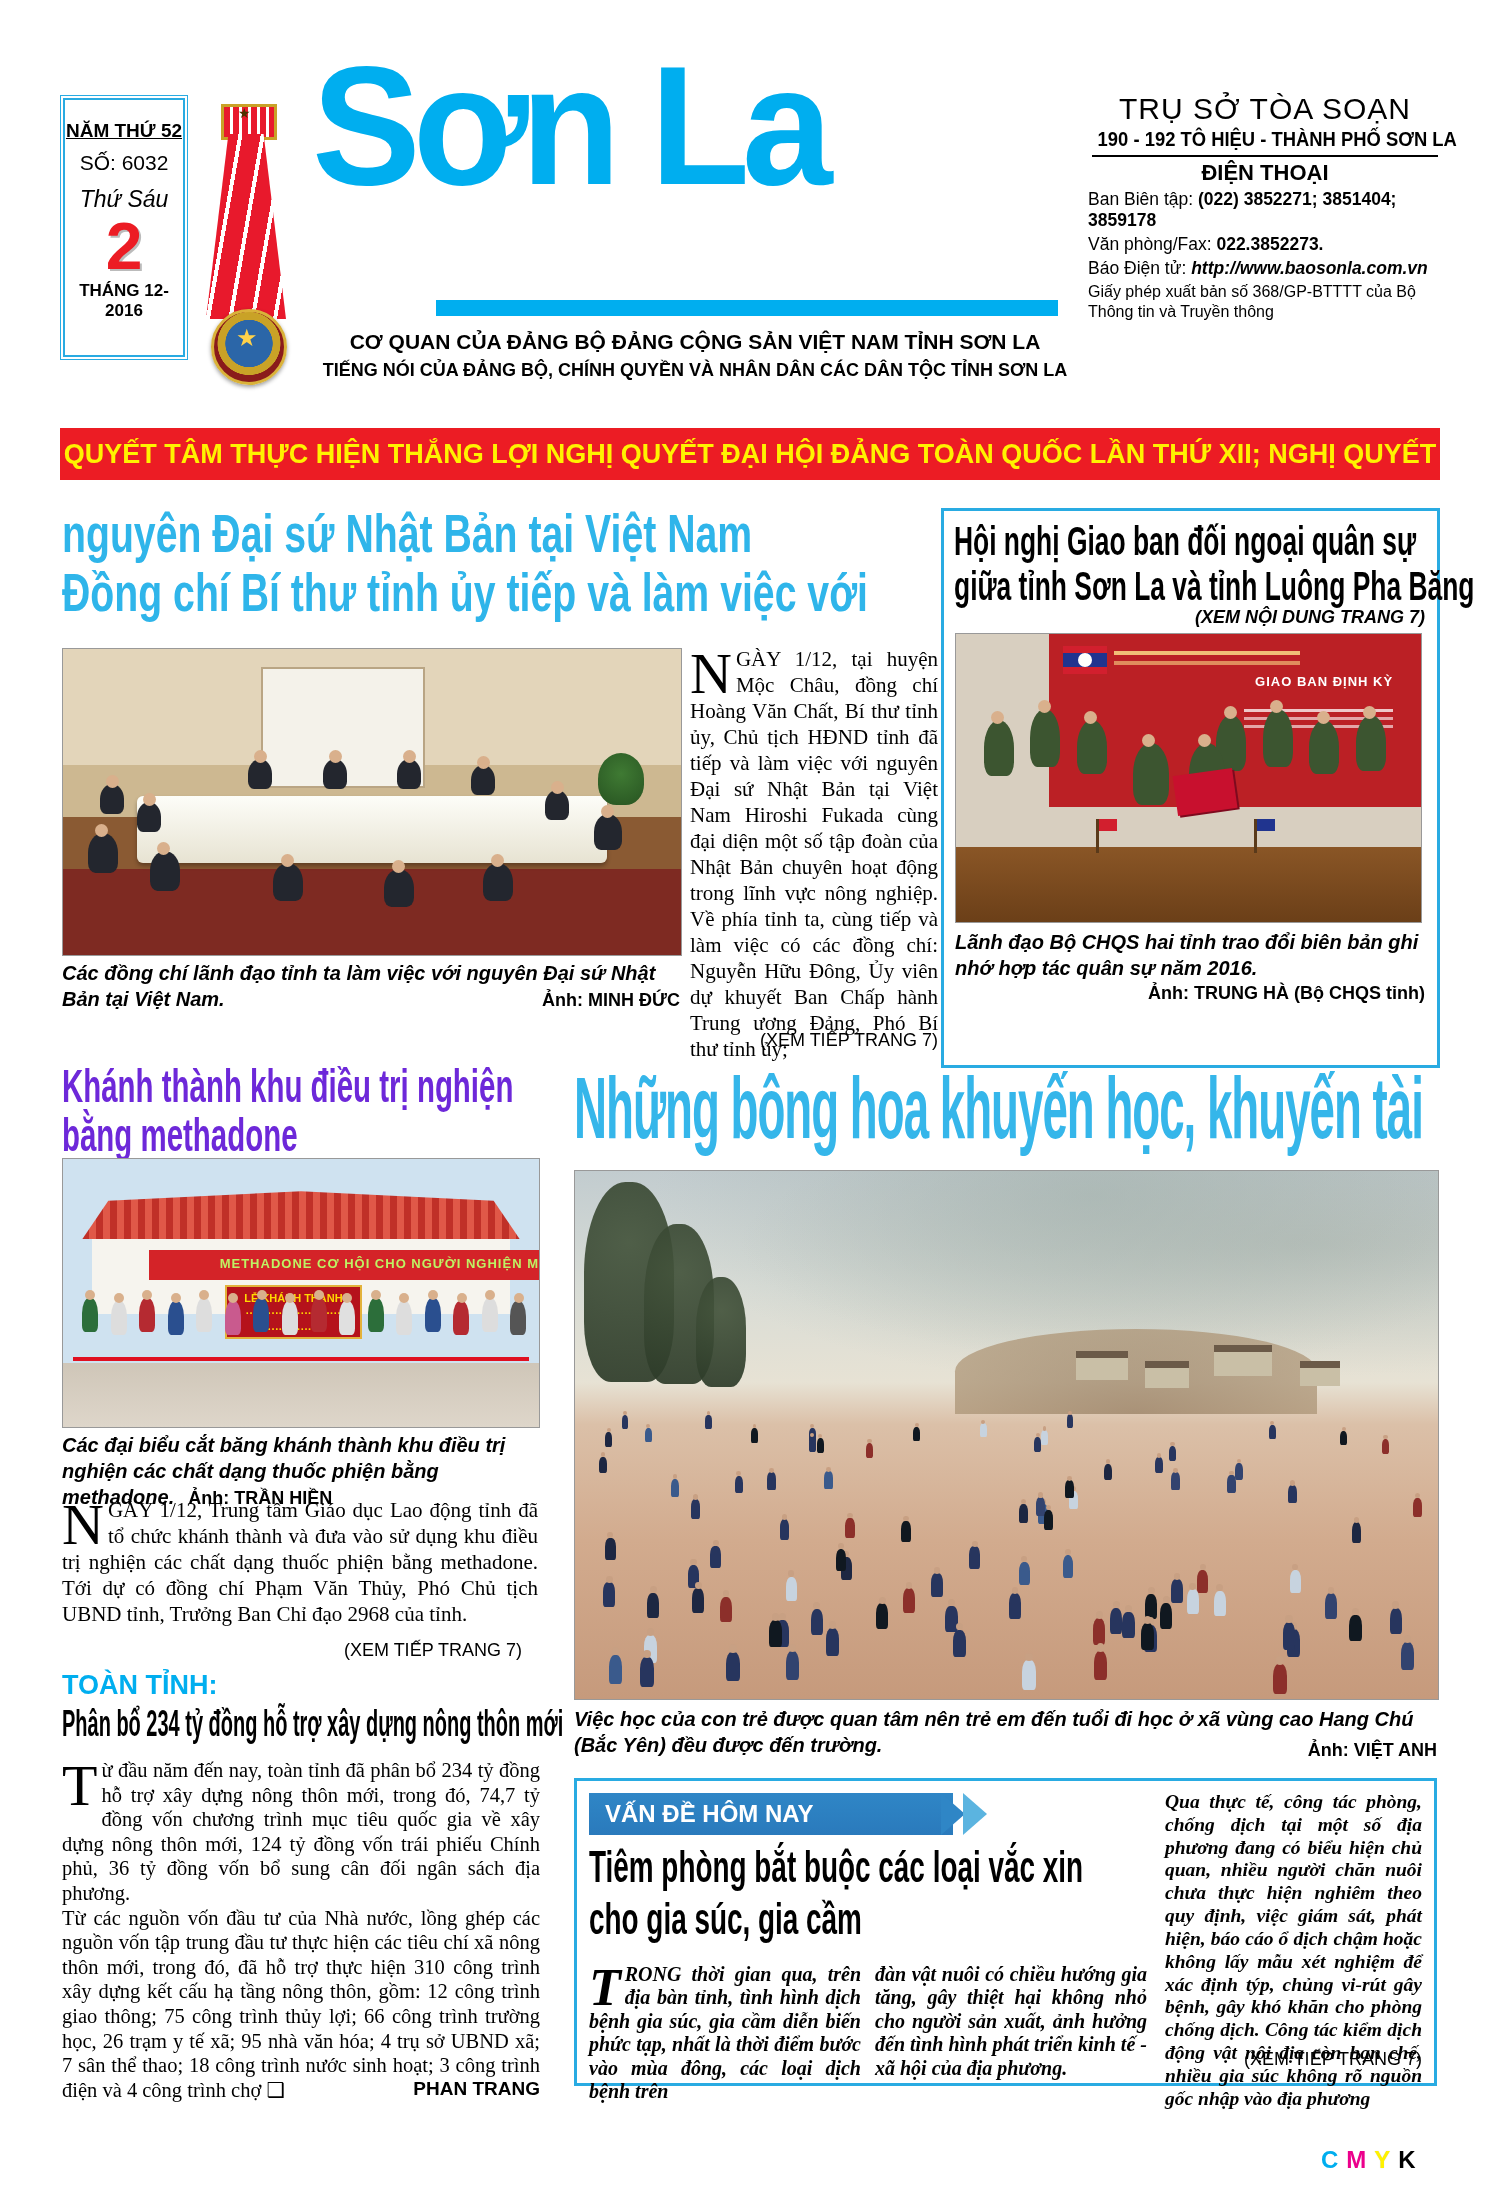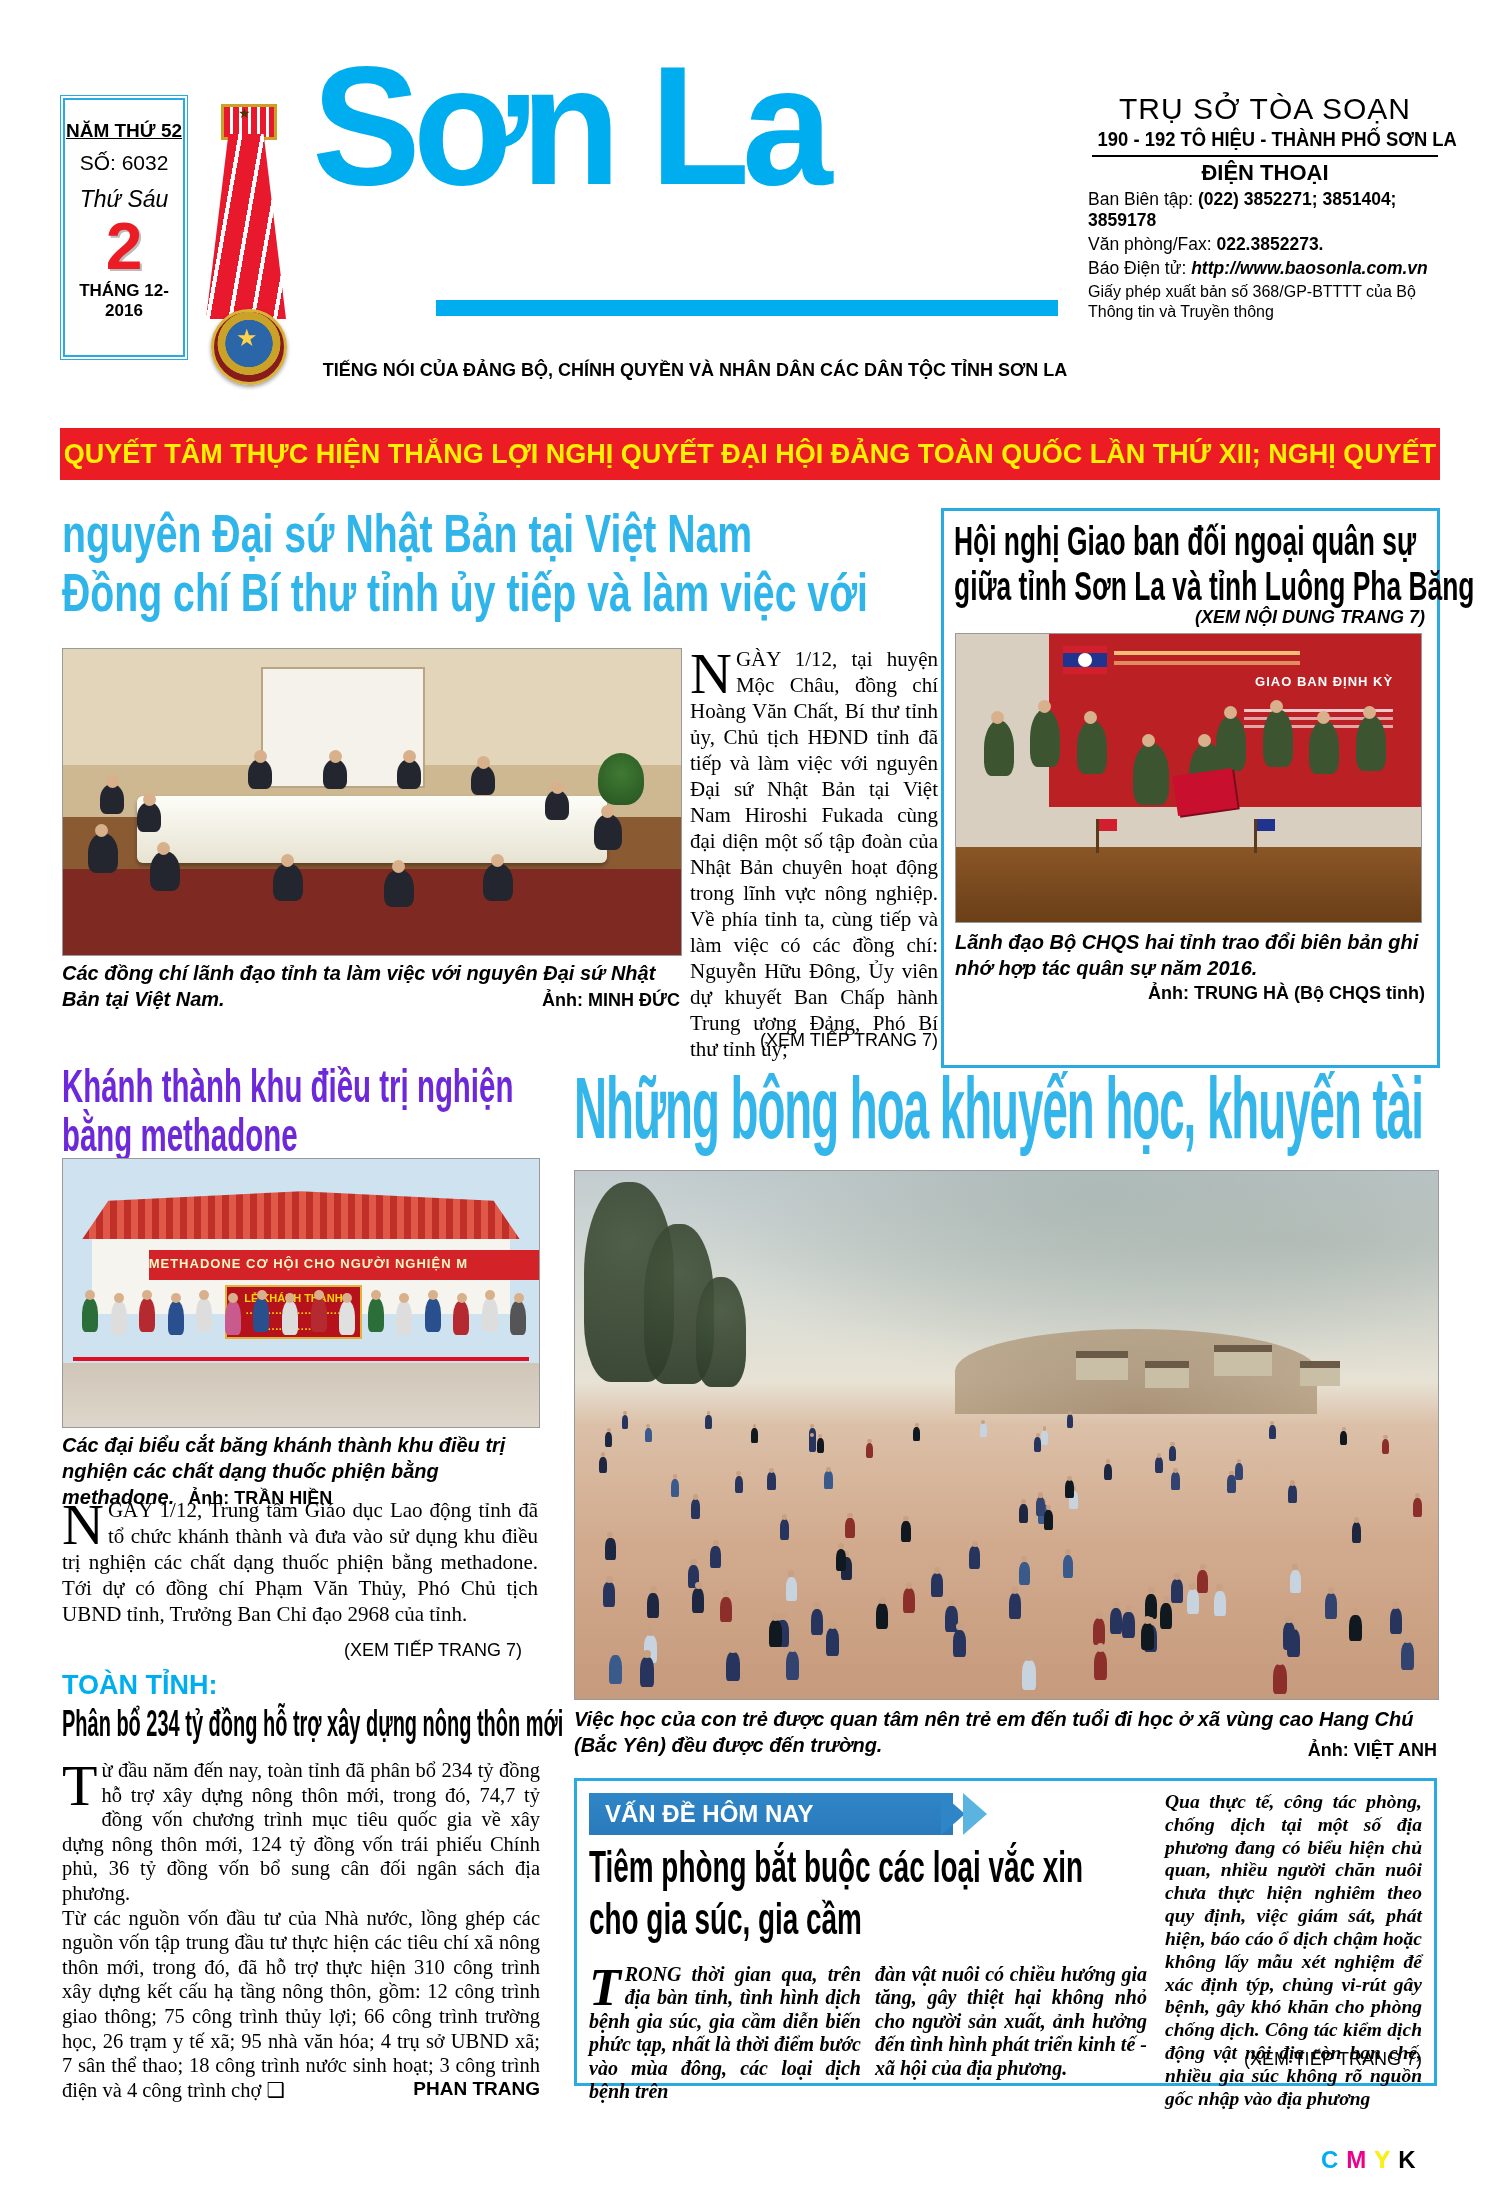--- a/index.html
+++ b/index.html
@@ -120,21 +120,21 @@
   .mil-sub{position:absolute;right:6%;top:26%;width:32%;height:3px;background:rgba(255,255,255,.75);box-shadow:0 8px 0 rgba(255,255,255,.6),0 16px 0 rgba(255,255,255,.6);}
   .mil-lao{position:absolute;left:34%;top:6%;width:40%;height:4px;background:rgba(255,230,140,.8);box-shadow:0 10px 0 rgba(255,230,140,.55);}
   .desk{position:absolute;left:0;bottom:0;width:100%;height:26%;background:linear-gradient(180deg,#8a5626,#6b3f18);}
   .folder{position:absolute;left:47%;top:48%;width:60px;height:40px;background:#c8102e;transform:rotate(-8deg);box-shadow:2px 2px 0 #7e0a1e;}
   .dflag{position:absolute;bottom:24%;width:3px;height:34px;background:#5a3a1a;}
   .dflag:after{content:"";position:absolute;left:3px;top:0;width:18px;height:12px;background:var(--fc,#d21f2e);}
 
   .metha-sky{position:absolute;left:0;top:0;width:100%;height:22%;background:linear-gradient(180deg,#aacdе8,#bcd8ee);}
   .metha-roof{position:absolute;left:4%;top:12%;width:92%;height:18%;background:repeating-linear-gradient(90deg,#c03028 0 7px,#e05848 7px 14px);clip-path:polygon(0 100%,6% 20%,50% 0,94% 20%,100% 100%);}
   .metha-wall{position:absolute;left:6%;top:30%;width:88%;height:28%;background:#f6f4ee;}
-  .metha-banner{position:absolute;left:18%;top:34%;width:82%;height:11%;background:#d42328;color:#fef9c3;font-weight:bold;font-size:13px;line-height:2.2;text-align:left;letter-spacing:1px;overflow:hidden;white-space:nowrap;}
+  .metha-banner{position:absolute;left:18%;top:34%;width:82%;height:11%;background:#d42328;color:#bef264;font-weight:bold;font-size:13px;line-height:2.2;text-align:right;letter-spacing:1px;overflow:hidden;white-space:nowrap;}
   .metha-sign{position:absolute;left:34%;top:47%;width:28%;height:17%;background:#b5121b;border:2px solid #e3b23a;color:#ffd900;text-align:center;font-weight:bold;font-size:11px;line-height:1.4;padding-top:4px;}
   .metha-ground{position:absolute;left:0;bottom:0;width:100%;height:24%;background:linear-gradient(180deg,#cfc6b8,#ded6ca);}
   .ribbon-line{position:absolute;left:2%;top:74%;width:96%;height:4px;background:#e01020;}
   .pp{position:absolute;width:16px;height:34px;border-radius:45% 45% 20% 20%;}
   .pp:before{content:"";position:absolute;left:20%;top:-8px;width:10px;height:10px;border-radius:50%;background:#d9b08c;}
 
   .school-bg{width:100%;height:100%;background:linear-gradient(180deg,#c2cccf 0%,#d8dcd6 22%,#e7e2d4 40%,#dbc0a8 48%,#d2ab8e 70%,#c69a7c 100%);}
   .mist{position:absolute;left:0;top:0;width:100%;height:46%;background:radial-gradient(ellipse at 60% 10%,rgba(160,175,170,.55),rgba(220,224,214,0) 60%),radial-gradient(ellipse at 85% 30%,rgba(150,160,150,.4),rgba(220,224,214,0) 55%);}
   .tree{position:absolute;background:radial-gradient(circle at 50% 30%,#44543c,#2c3a28);border-radius:46% 46% 30% 30%;opacity:.92;}
   .hill{position:absolute;left:44%;top:30%;width:42%;height:16%;background:radial-gradient(ellipse at 50% 100%,#9c8468,#b7a183);border-radius:50% 50% 0 0;opacity:.8;}
@@ -156,20 +156,21 @@
   </div>
 
   <div class="abs medal">
     <div class="clasp"></div>
     <div class="ribbon"></div>
     <div class="disc"></div>
   </div>
 
   <div class="abs logo"><span class="cond" style="--sx:.97">Sơn La</span></div>
   <div class="abs logo-bar"></div>
+  <div class="abs tag1">CƠ QUAN CỦA ĐẢNG BỘ ĐẢNG CỘNG SẢN VIỆT NAM TỈNH SƠN LA</div>
   <div class="abs tag2">TIẾNG NÓI CỦA ĐẢNG BỘ, CHÍNH QUYỀN VÀ NHÂN DÂN CÁC DÂN TỘC TỈNH SƠN LA</div>
 
   <div class="abs office">
     <div class="o-title">TRỤ SỞ TÒA SOẠN</div>
     <div class="o-addr"><span class="condc" style="--sx:.92">190 - 192  TÔ HIỆU - THÀNH PHỐ SƠN LA</span></div>
     <div class="o-rule"></div>
     <div class="o-phone">ĐIỆN THOẠI</div>
     <div class="o-line"><span>Ban Biên tập: </span><b>(022) 3852271; 3851404; 3859178</b></div>
     <div class="o-line"><span>Văn phòng/Fax: </span><b>022.3852273.</b></div>
     <div class="o-web"><span>Báo Điện tử: </span><b>http://www.baosonla.com.vn</b></div>

